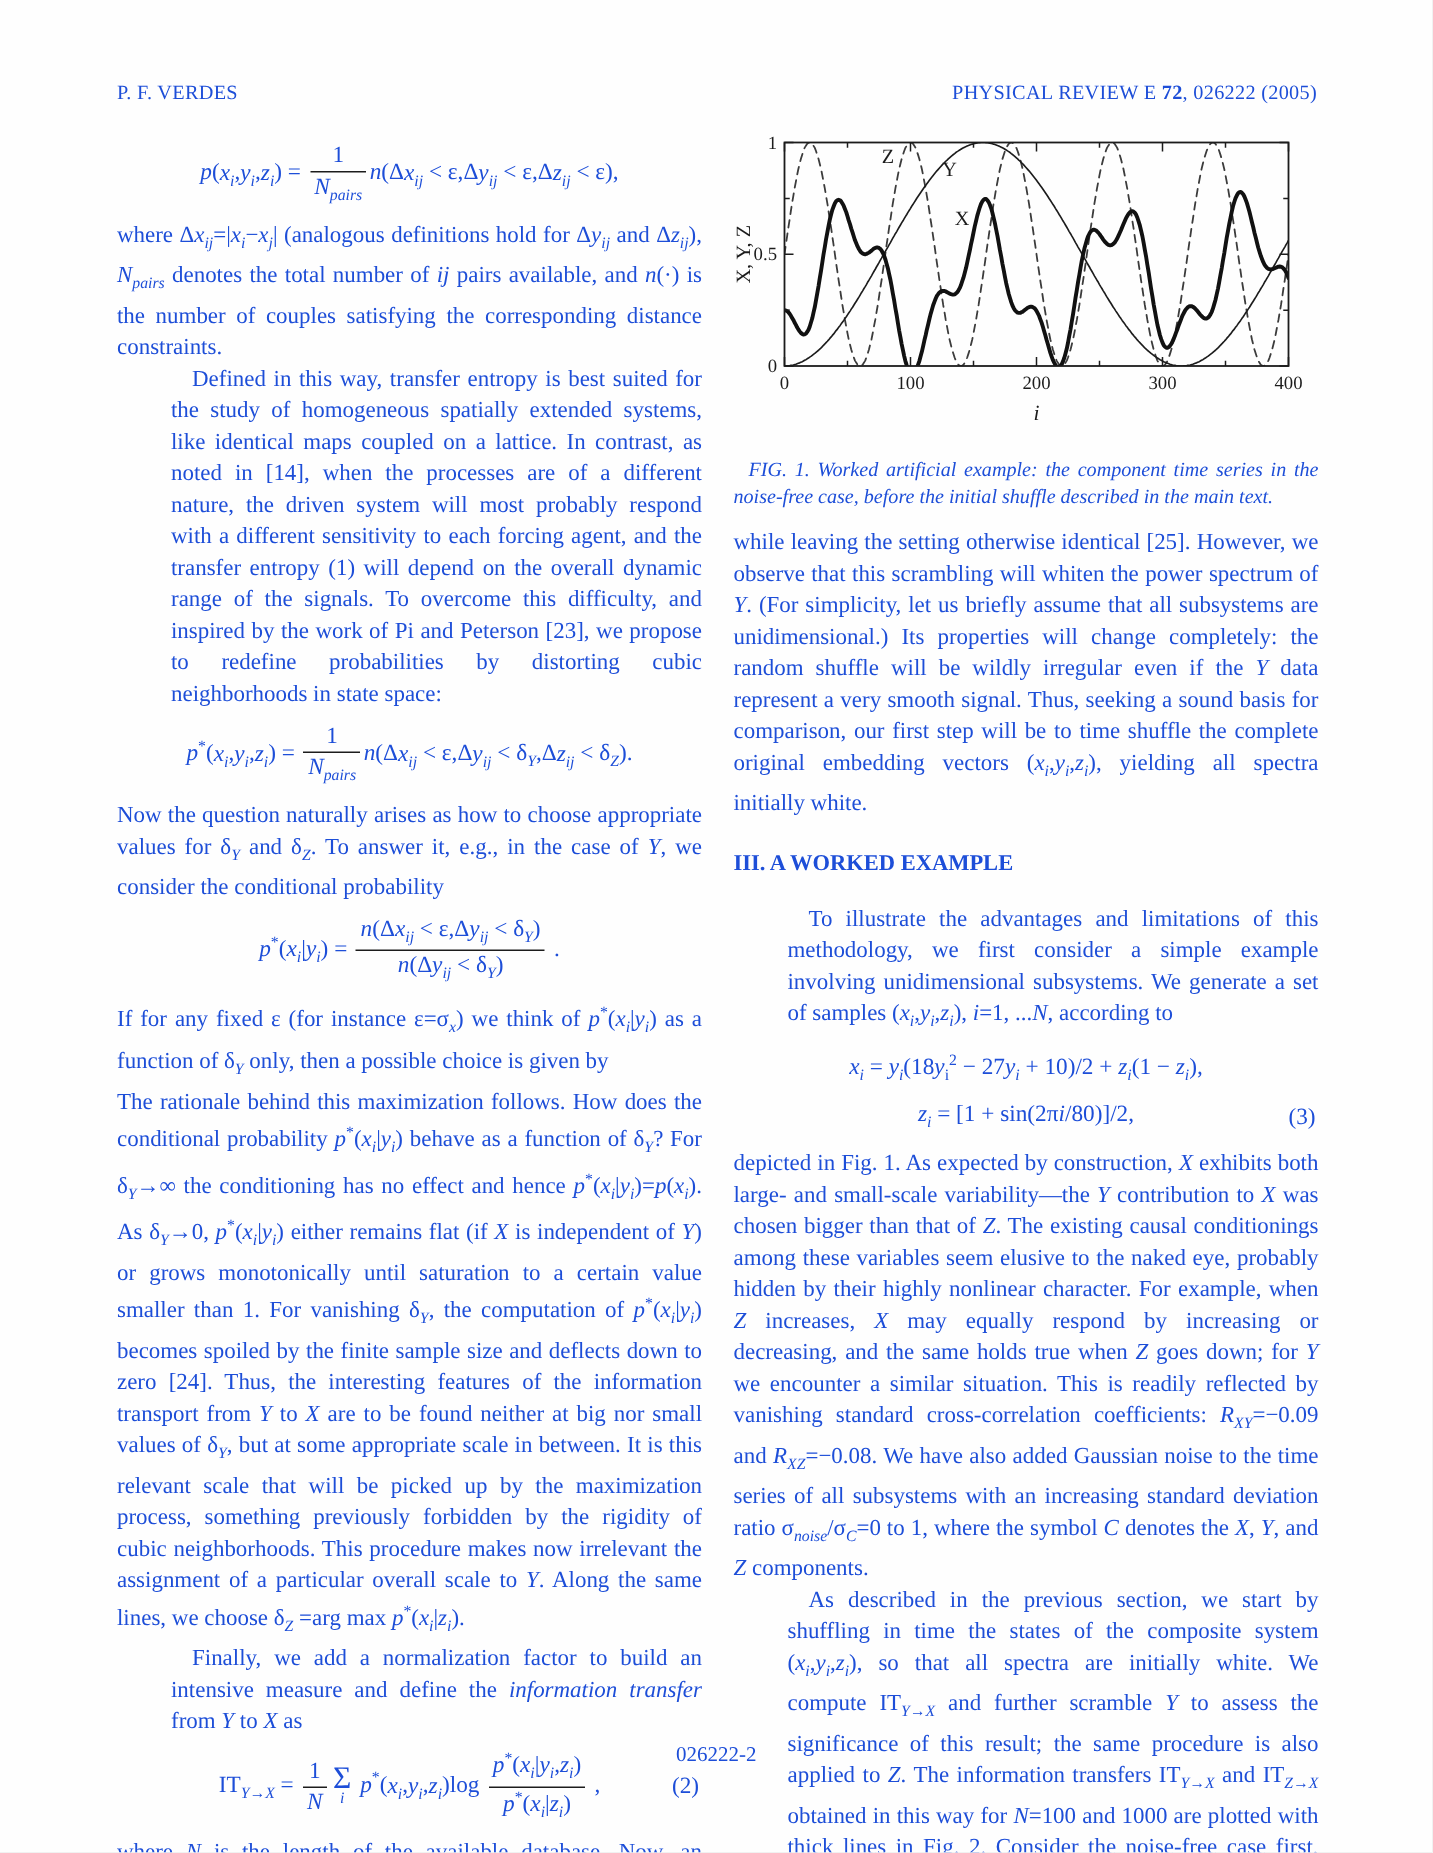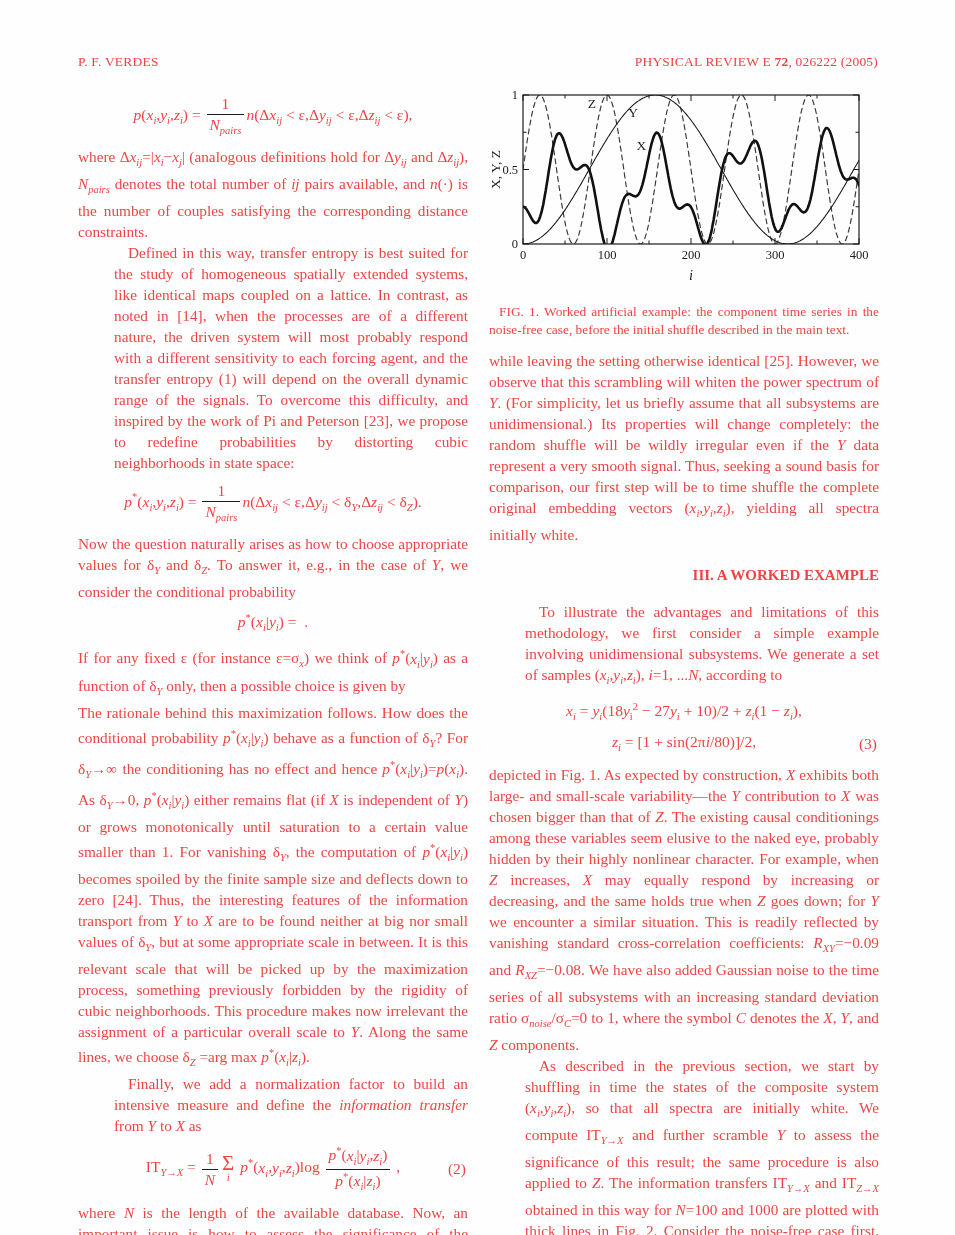--- a/index.html
+++ b/index.html
@@ -1,19 +1,19 @@
 <!DOCTYPE html>
 <html><head>
 <meta charset="utf-8">
 <style>
   * { margin:0; padding:0; box-sizing:border-box; }
   html,body { background:#e8e8e8; }
   .page {
     position:relative; width:955px; height:1235px; margin:0 auto;
-    background:#fefefe; color:#ef4444; overflow:hidden;
+    background:#fefefe; color:#1d4ed8; overflow:hidden;
     font-family:"Liberation Serif","DejaVu Serif",serif;
   }
   .running-head {
     position:absolute; top:54px; left:78px; width:800px;
     display:flex; justify-content:space-between;
     font-size:13.5px; letter-spacing:.2px;
   }
   .col { position:absolute; top:86px; width:390px; font-size:15.3px; line-height:21px; text-align:justify; }
   .col-left  { left:78px; }
   .col-right { left:489px; }
@@ -26,22 +26,22 @@
   .eq-number { position:absolute; right:2px; top:50%; transform:translateY(-50%); }
   .frac { display:inline-flex; flex-direction:column; text-align:center; vertical-align:middle; margin:0 2px; }
   .fr-top { display:block; padding:0 3px 1px; border-bottom:1px solid #1c1c1c; line-height:1.15; }
   .fr-bot { display:block; padding:1px 3px 0; line-height:1.15;font-family:Liberation Serif, serif; }
   .sum { display:inline-flex; flex-direction:column; align-items:center; margin:0 2px; line-height:1; vertical-align:middle; }
   .sum-sig { font-size:21px; line-height:.95; }
   .sum-sub { font-size:10.5px; margin-top:-1px; }
   sub { font-size:10.5px; }
   sup { font-size:10.5px; }
   figure { margin:2px 0 0 0; }
-  .caption { font-size:13.4px; line-height:17.5px; text-align:justify; margin-top:12px; text-indent:10px; }
-  .section-heading { text-align:right; font-weight:bold; font-size:15px; margin:20px 0 15px; }
+  .caption { font-size:13.4px; line-height:17.5px; text-align:justify; margin-top:12px; text-indent:10px;font-style:italic; }
+  .section-heading { text-align:left; font-weight:bold; font-size:15px; margin:20px 0 15px; }
   .footer { position:absolute; left:0; right:0; top:1163px; text-align:center; font-size:14px; }
   .mt { margin-top:12px; }
 </style>
 </head>
 <body>
 
 <div class="page">
 
   <div class="running-head">
     <span>P. F. VERDES</span>
@@ -58,21 +58,24 @@
     <div class="para">where Δ<i>x<sub>ij</sub></i>=|<i>x<sub>i</sub></i>−<i>x<sub>j</sub></i>| (analogous definitions hold for Δ<i>y<sub>ij</sub></i> and Δ<i>z<sub>ij</sub></i>), <i>N</i><sub><i>pairs</i></sub> denotes the total number of <i>ij</i> pairs available, and <i>n</i>(·) is the number of couples satisfying the corresponding distance constraints.</div>
     <div class="para indent">Defined in this way, transfer entropy is best suited for the study of homogeneous spatially extended systems, like identical maps coupled on a lattice. In contrast, as noted in [14], when the processes are of a different nature, the driven system will most probably respond with a different sensitivity to each forcing agent, and the transfer entropy (1) will depend on the overall dynamic range of the signals. To overcome this difficulty, and inspired by the work of Pi and Peterson [23], we propose to redefine probabilities by distorting cubic neighborhoods in state space:</div>
     <div class="eq-row">
       <span class="eq-body"><i>p</i><sup>*</sup>(<i>x<sub>i</sub></i>,<i>y<sub>i</sub></i>,<i>z<sub>i</sub></i>) = <span class="frac">
             <span class="fr-top">1</span>
             <span class="fr-bot"><i>N</i><sub><i>pairs</i></sub></span>
           </span><i>n</i>(Δ<i>x<sub>ij</sub></i> &lt; ε,Δ<i>y<sub>ij</sub></i> &lt; δ<sub><i>Y</i></sub>,Δ<i>z<sub>ij</sub></i> &lt; δ<sub><i>Z</i></sub>).</span>
     </div>
     <div class="para">Now the question naturally arises as how to choose appropriate values for δ<sub><i>Y</i></sub> and δ<sub><i>Z</i></sub>. To answer it, e.g., in the case of <i>Y</i>, we consider the conditional probability</div>
     <div class="eq-row">
-      <span class="eq-body"><i>p</i><sup>*</sup>(<i>x<sub>i</sub></i>|<i>y<sub>i</sub></i>) = &nbsp;.</span>
+      <span class="eq-body"><i>p</i><sup>*</sup>(<i>x<sub>i</sub></i>|<i>y<sub>i</sub></i>) = <span class="frac">
+            <span class="fr-top"><i>n</i>(Δ<i>x<sub>ij</sub></i> &lt; ε,Δ<i>y<sub>ij</sub></i> &lt; δ<sub><i>Y</i></sub>)</span>
+            <span class="fr-bot"><i>n</i>(Δ<i>y<sub>ij</sub></i> &lt; δ<sub><i>Y</i></sub>)</span>
+          </span>&nbsp;.</span>
     </div>
     <div class="para">If for any fixed ε (for instance ε=σ<sub><i>x</i></sub>) we think of <i>p</i><sup>*</sup>(<i>x<sub>i</sub></i>|<i>y<sub>i</sub></i>) as a function of δ<sub><i>Y</i></sub> only, then a possible choice is given by</div>
     <div class="para">The rationale behind this maximization follows. How does the conditional probability <i>p</i><sup>*</sup>(<i>x<sub>i</sub></i>|<i>y<sub>i</sub></i>) behave as a function of δ<sub><i>Y</i></sub>? For δ<sub><i>Y</i></sub>→∞ the conditioning has no effect and hence <i>p</i><sup>*</sup>(<i>x<sub>i</sub></i>|<i>y<sub>i</sub></i>)=<i>p</i>(<i>x<sub>i</sub></i>). As δ<sub><i>Y</i></sub>→0, <i>p</i><sup>*</sup>(<i>x<sub>i</sub></i>|<i>y<sub>i</sub></i>) either remains flat (if <i>X</i> is independent of <i>Y</i>) or grows monotonically until saturation to a certain value smaller than 1. For vanishing δ<sub><i>Y</i></sub>, the computation of <i>p</i><sup>*</sup>(<i>x<sub>i</sub></i>|<i>y<sub>i</sub></i>) becomes spoiled by the finite sample size and deflects down to zero [24]. Thus, the interesting features of the information transport from <i>Y</i> to <i>X</i> are to be found neither at big nor small values of δ<sub><i>Y</i></sub>, but at some appropriate scale in between. It is this relevant scale that will be picked up by the maximization process, something previously forbidden by the rigidity of cubic neighborhoods. This procedure makes now irrelevant the assignment of a particular overall scale to <i>Y</i>. Along the same lines, we choose δ<sub><i>Z</i></sub> =arg max <i>p</i><sup>*</sup>(<i>x<sub>i</sub></i>|<i>z<sub>i</sub></i>).</div>
     <div class="para indent">Finally, we add a normalization factor to build an intensive measure and define the <i>information transfer</i> from <i>Y</i> to <i>X</i> as</div>
     <div class="eq-row">
       <span class="eq-body">IT<sub><i>Y</i>→<i>X</i></sub> = <span class="frac">
             <span class="fr-top">1</span>
             <span class="fr-bot"><i>N</i></span>
           </span><span class="sum">
             <span class="sum-sig">Σ</span>
@@ -149,14 +152,15 @@
       <span class="eq-body"><i>x<sub>i</sub></i> = <i>y<sub>i</sub></i>(18<i>y</i><sub>i</sub><sup>2</sup> − 27<i>y<sub>i</sub></i> + 10)/2 + <i>z<sub>i</sub></i>(1 − <i>z<sub>i</sub></i>),</span>
     </div>
     <div class="eq-row">
       <span class="eq-body"><i>z<sub>i</sub></i> = [1 + sin(2π<i>i</i>/80)]/2,</span>
       <span class="eq-number">(3)</span>
     </div>
     <div class="para">depicted in Fig. 1. As expected by construction, <i>X</i> exhibits both large- and small-scale variability—the <i>Y</i> contribution to <i>X</i> was chosen bigger than that of <i>Z</i>. The existing causal conditionings among these variables seem elusive to the naked eye, probably hidden by their highly nonlinear character. For example, when <i>Z</i> increases, <i>X</i> may equally respond by increasing or decreasing, and the same holds true when <i>Z</i> goes down; for <i>Y</i> we encounter a similar situation. This is readily reflected by vanishing standard cross-correlation coefficients: <i>R<sub>XY</sub></i>=−0.09 and <i>R<sub>XZ</sub></i>=−0.08. We have also added Gaussian noise to the time series of all subsystems with an increasing standard deviation ratio σ<sub><i>noise</i></sub>/σ<sub><i>C</i></sub>=0 to 1, where the symbol <i>C</i> denotes the <i>X</i>, <i>Y</i>, and <i>Z</i> components.</div>
     <div class="para indent">As described in the previous section, we start by shuffling in time the states of the composite system (<i>x<sub>i</sub></i>,<i>y<sub>i</sub></i>,<i>z<sub>i</sub></i>), so that all spectra are initially white. We compute IT<sub><i>Y</i>→<i>X</i></sub> and further scramble <i>Y</i> to assess the significance of this result; the same procedure is also applied to <i>Z</i>. The information transfers IT<sub><i>Y</i>→<i>X</i></sub> and IT<sub><i>Z</i>→<i>X</i></sub> obtained in this way for <i>N</i>=100 and 1000 are plotted with thick lines in Fig. 2. Consider the noise-free case first, depicted in the left panels. Not surprisingly, detec-</div>
   </div>
 
+  <div class="footer">026222-2</div>
 
 </div>
 
 </body></html>

